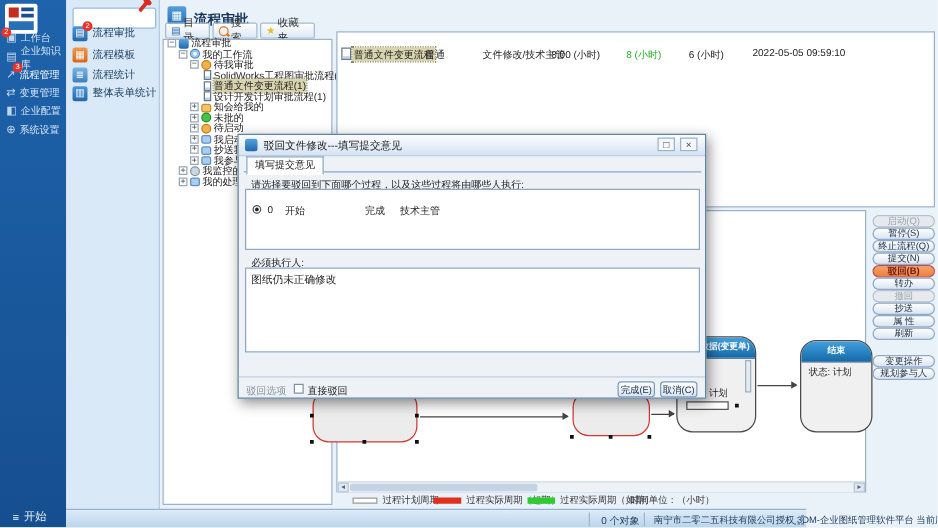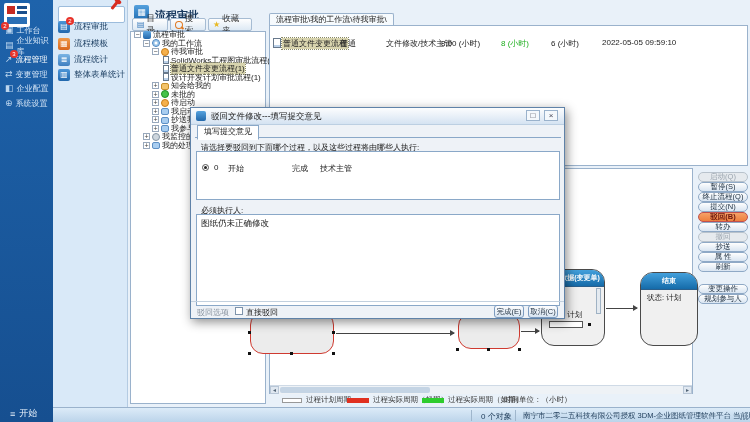--- a/index.html
+++ b/index.html
@@ -88,42 +88,42 @@
   .conn::after{content:"";position:absolute;right:-1px;top:-4px;width:0;height:0;border-left:5px solid #444;border-top:3px solid transparent;border-bottom:3px solid transparent;}
 
   
   .abtn{position:absolute;left:698px;width:50px;height:9.5px;border:1px solid #8fa9c6;border-radius:5px;background:linear-gradient(#fefefe,#d9e5f2);font-size:7.5px;line-height:8.5px;text-align:center;color:#234;cursor:pointer;box-sizing:border-box;white-space:nowrap;overflow:hidden;}
   .abtn.disabled{color:#9aa4ae;background:#e6eaee;border-color:#b8c2cc;}
   .abtn.hl{background:linear-gradient(#f6a268,#ee7f3e);border-color:#c0504d;color:#6d180f;font-weight:bold;}
 
   
   .lg-swatch{position:absolute;top:398px;height:5px;box-sizing:border-box;}
   .lg-label{position:absolute;top:395px;font-size:7.5px;color:#333;white-space:nowrap;}
-  .statusbar{position:absolute;left:53px;top:407px;width:697px;height:15px;background:linear-gradient(#dcebf8,#b9d2e9);border-top:1px solid #9ab2cc;font-size:8px;color:#23405e;}
+  .statusbar{position:absolute;left:53px;top:407px;width:560px;height:15px;background:linear-gradient(#dcebf8,#b9d2e9);border-top:1px solid #9ab2cc;font-size:8px;color:#23405e;padding-left:32px;}
   .sdiv{position:absolute;top:2px;width:1px;height:11px;background:#9fb6cc;}
   .grip{position:absolute;right:2px;top:4px;width:8px;height:8px;border-right:2px dotted #7f98b0;border-bottom:2px dotted #7f98b0;box-sizing:border-box;}
 
   
   .dialog{position:absolute;left:190px;top:107px;width:375px;height:212px;background:#eef2f7;border:1px solid #5f82a8;box-shadow:2px 3px 10px rgba(0,0,0,0.45);z-index:100;box-sizing:border-box;}
   .dlg-title{position:absolute;left:0;top:0;width:100%;height:16px;background:linear-gradient(#fcfdfe,#d5e3f2);border-bottom:1px solid #bccfe2;}
   .dlg-ico{position:absolute;left:5px;top:3px;width:10px;height:10px;background:linear-gradient(#55a2de,#2268ab);border-radius:2px;}
   .dlg-text{position:absolute;left:20px;top:3px;font-size:8.5px;color:#1a1a1a;}
   .wbtn{position:absolute;top:2px;width:14px;height:11px;border:1px solid #9ab2cc;background:#f4f8fc;font-size:8px;line-height:10px;text-align:center;color:#445;cursor:pointer;box-sizing:border-box;}
   .dlg-tab{position:absolute;left:6px;top:17px;height:13px;background:#fff;border:1px solid #8aa8c8;border-bottom:1px solid #fff;padding:0 6px;font-size:8px;line-height:12px;z-index:2;}
   .dlg-tabline{position:absolute;left:4px;top:29px;width:366px;height:1px;background:#8aa8c8;}
   .dlg-instr{position:absolute;left:10px;top:34px;font-size:8px;color:#222;}
   .dlg-list{position:absolute;left:5px;top:43px;width:364px;height:49px;background:#fff;border:1px solid #8aa8c8;box-sizing:border-box;}
   .dlg-lhead{position:absolute;left:0;top:0;width:100%;height:10px;background:linear-gradient(#f5f7fa,#dde5ef);border-bottom:1px solid #b6c6d8;}
   .dlg-th{position:absolute;top:0;font-size:7.5px;color:#333;}
   .dlg-colline{position:absolute;top:0;width:1px;height:10px;background:#c2d0de;}
   .dlg-row{position:absolute;left:0;top:11px;width:100%;height:9px;font-size:8px;}
   .radio{position:absolute;left:5px;top:1px;width:7px;height:7px;border:1px solid #555;border-radius:50%;background:#fff;box-sizing:border-box;}
   .radio::after{content:"";position:absolute;left:1px;top:1px;width:3px;height:3px;border-radius:50%;background:#222;}
   .dlg-oplabel{position:absolute;left:10px;top:97px;font-size:8px;color:#222;}
-  .dlg-textarea{position:absolute;left:5px;top:106px;width:364px;height:92px;background:#fff;border:1px solid #8aa8c8;box-sizing:border-box;font-size:8.5px;padding:3px 4px;}
+  .dlg-textarea{position:absolute;left:5px;top:106px;width:364px;height:68px;background:#fff;border:1px solid #8aa8c8;box-sizing:border-box;font-size:8.5px;padding:3px 4px;}
   .dlg-bottom{position:absolute;left:0;top:193px;width:100%;height:19px;border-top:1px solid #c2d0de;}
   .dlg-opt{position:absolute;left:6px;top:5px;font-size:8px;color:#8a94a0;}
   .chk{position:absolute;left:44px;top:5px;width:8px;height:8px;border:1px solid #7d93ab;background:#fff;box-sizing:border-box;}
   .chk-label{position:absolute;left:55px;top:5px;font-size:8px;color:#222;}
   .dlg-btn{position:absolute;top:3px;width:30px;height:13px;border:1px solid #7d9cc0;border-radius:3px;background:linear-gradient(#fdfdfe,#d8e5f2);font-size:7.5px;line-height:12px;text-align:center;color:#234;cursor:pointer;box-sizing:border-box;}
 </style>
 </head>
 <body>
 
 <div class="app">
@@ -266,21 +266,20 @@
     <span class="exp">+</span>
       <span class="ico clock-g"></span>
       <span class="tlabel">我监控的流程</span>
   </div>
   <div class="trow" style="left:143px;top:140.5px">
     <span class="exp">+</span>
       <span class="ico folder-b"></span>
       <span class="tlabel">我的处理记录</span>
   </div>
 
-  <div class="tab">流程审批\我的工作流\待我审批\</div>
   <div class="tablewrap">
     <div class="trowdata">
       <span class="doc-ico"></span>
       <span class="cell subj" style="left:12px">普通文件变更流程</span>
       <span class="cell" style="left:70px">普通</span>
       <span class="cell" style="left:116px">文件修改/技术主管</span>
       <span class="cell" style="left:171px">8:00 (小时)</span>
       <span class="cell green" style="left:231px">8 (小时)</span>
       <span class="cell" style="left:281px">6 (小时)</span>
       <span class="cell" style="left:332px">2022-05-05 09:59:10</span>

